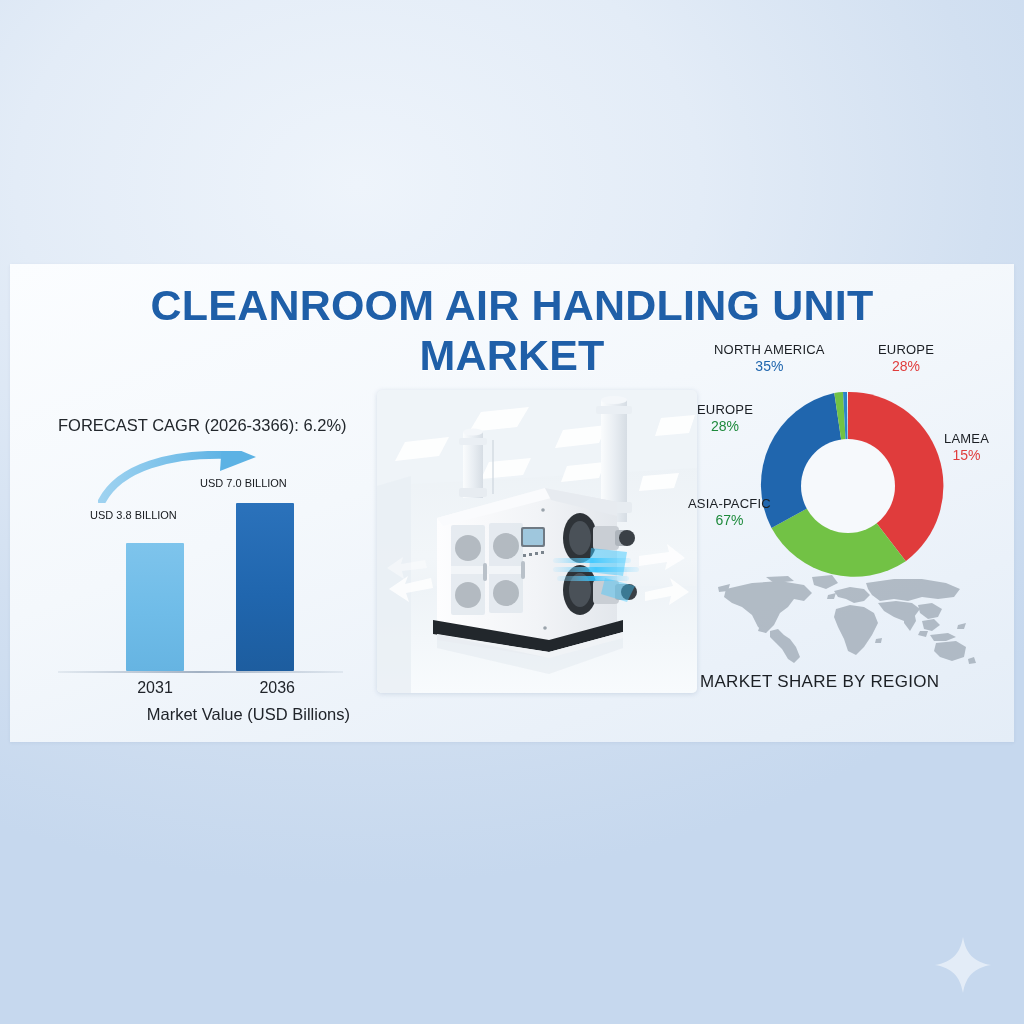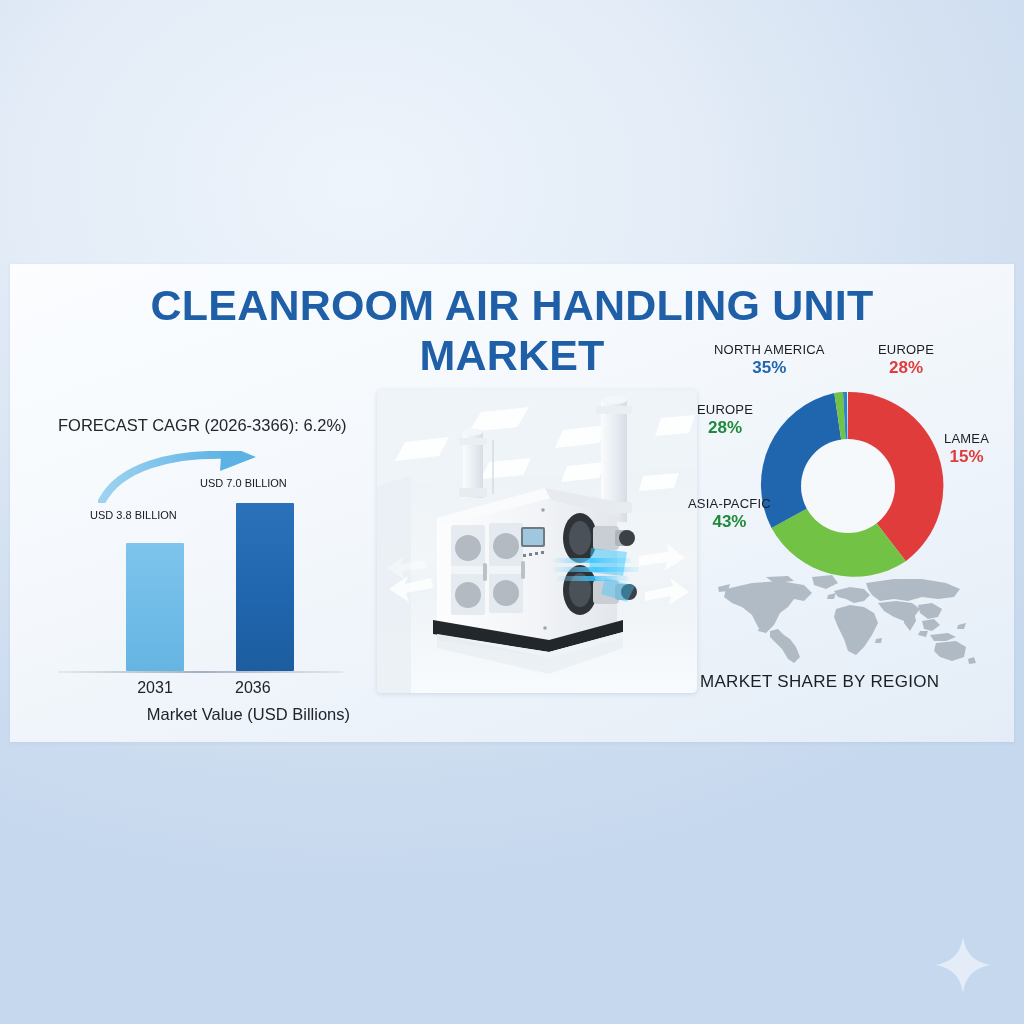--- a/index.html
+++ b/index.html
@@ -53,41 +53,41 @@
   .bar { position:absolute; bottom:0; width:58px; border-radius:1px; }
   #bar-2026 { left:76px;  height:128px; background:linear-gradient(180deg,#7ec4ec 0%,#6fbce8 55%,#66b4e2 100%); }
   #bar-2036 { left:186px; height:168px; background:linear-gradient(180deg,#2b72bb 0%,#2066ae 55%,#1d5d9f 100%); }
 
   #axis {
     position:absolute; left:8px; top:242px; width:285px; height:1.5px;
     background:linear-gradient(90deg,rgba(140,160,180,.15),rgba(120,140,165,.65),rgba(140,160,180,.15));
   }
   .tick { position:absolute; top:250px; font-size:16px; color:#20242a; }
   #tick-2026 { left:75px; width:60px; text-align:center; }
-  #tick-2036 { left:185px; width:60px; text-align:left; }
+  #tick-2036 { left:185px; width:60px; text-align:right; }
   #axis-title {
     position:absolute; left:0; top:276px; width:300px; text-align:right;
     font-size:16.5px; color:#20242a;
   }
 
   
   #photo {
     position:absolute; left:367px; top:126px; width:320px; height:303px;
     border-radius:5px; overflow:hidden;
     box-shadow:0 1px 5px rgba(90,120,160,.22);
     background:#eef3f7;
   }
 
   
   #donut-panel { position:absolute; left:690px; top:95px; width:300px; height:340px; }
   #donut { position:absolute; left:48px; top:27px; width:200px; height:200px; }
 
   .dlab { position:absolute; text-align:center; line-height:1.16; white-space:nowrap; }
   .dlab .nm  { font-size:13px; color:#1b1f24; letter-spacing:.2px; }
-  .dlab .pct { font-size:17px; font-weight:bold; margin-top:1px; }
+  .dlab .pct { font-size:14px; font-weight:normal; margin-top:1px; }
 
   #lab-na   { left:14px;  top:-17px; }
   #lab-na  .pct { color:#2066ae; }
   #lab-eu-r { left:178px; top:-17px; }
   #lab-eu-r .pct { color:#e03c3c; }
   #lab-eu-l { left:-3px;  top:43px; }
   #lab-eu-l .pct { color:#1e8a3c; }
   #lab-lamea{ left:244px; top:72px; }
   #lab-lamea .pct { color:#e03c3c; }
   #lab-ap   { left:-12px; top:137px; }
@@ -290,21 +290,21 @@
     <div class="dlab" id="lab-eu-l">
       <div class="nm">EUROPE</div>
       <div class="pct">28%</div>
     </div>
     <div class="dlab" id="lab-lamea">
       <div class="nm">LAMEA</div>
       <div class="pct">15%</div>
     </div>
     <div class="dlab" id="lab-ap">
       <div class="nm">ASIA-PACFIC</div>
-      <div class="pct">43%</div>
+      <div class="pct">67%</div>
     </div>
 
     <div id="worldmap">
       <svg width="288" height="92" viewBox="0 0 288 92">
         <g fill="#8e9aa6">
 
           <path d="M18,16 L44,10 L72,8 L96,12 L104,20 L96,28 L86,26 L80,34 L72,40 L66,52 L58,60 L50,54 L44,42 L34,34 L24,30 L16,24 Z"></path>
           <path d="M10,14 L22,11 L20,18 L11,19 Z"></path>
           <path d="M58,4 L80,3 L86,8 L66,10 Z"></path>
 

